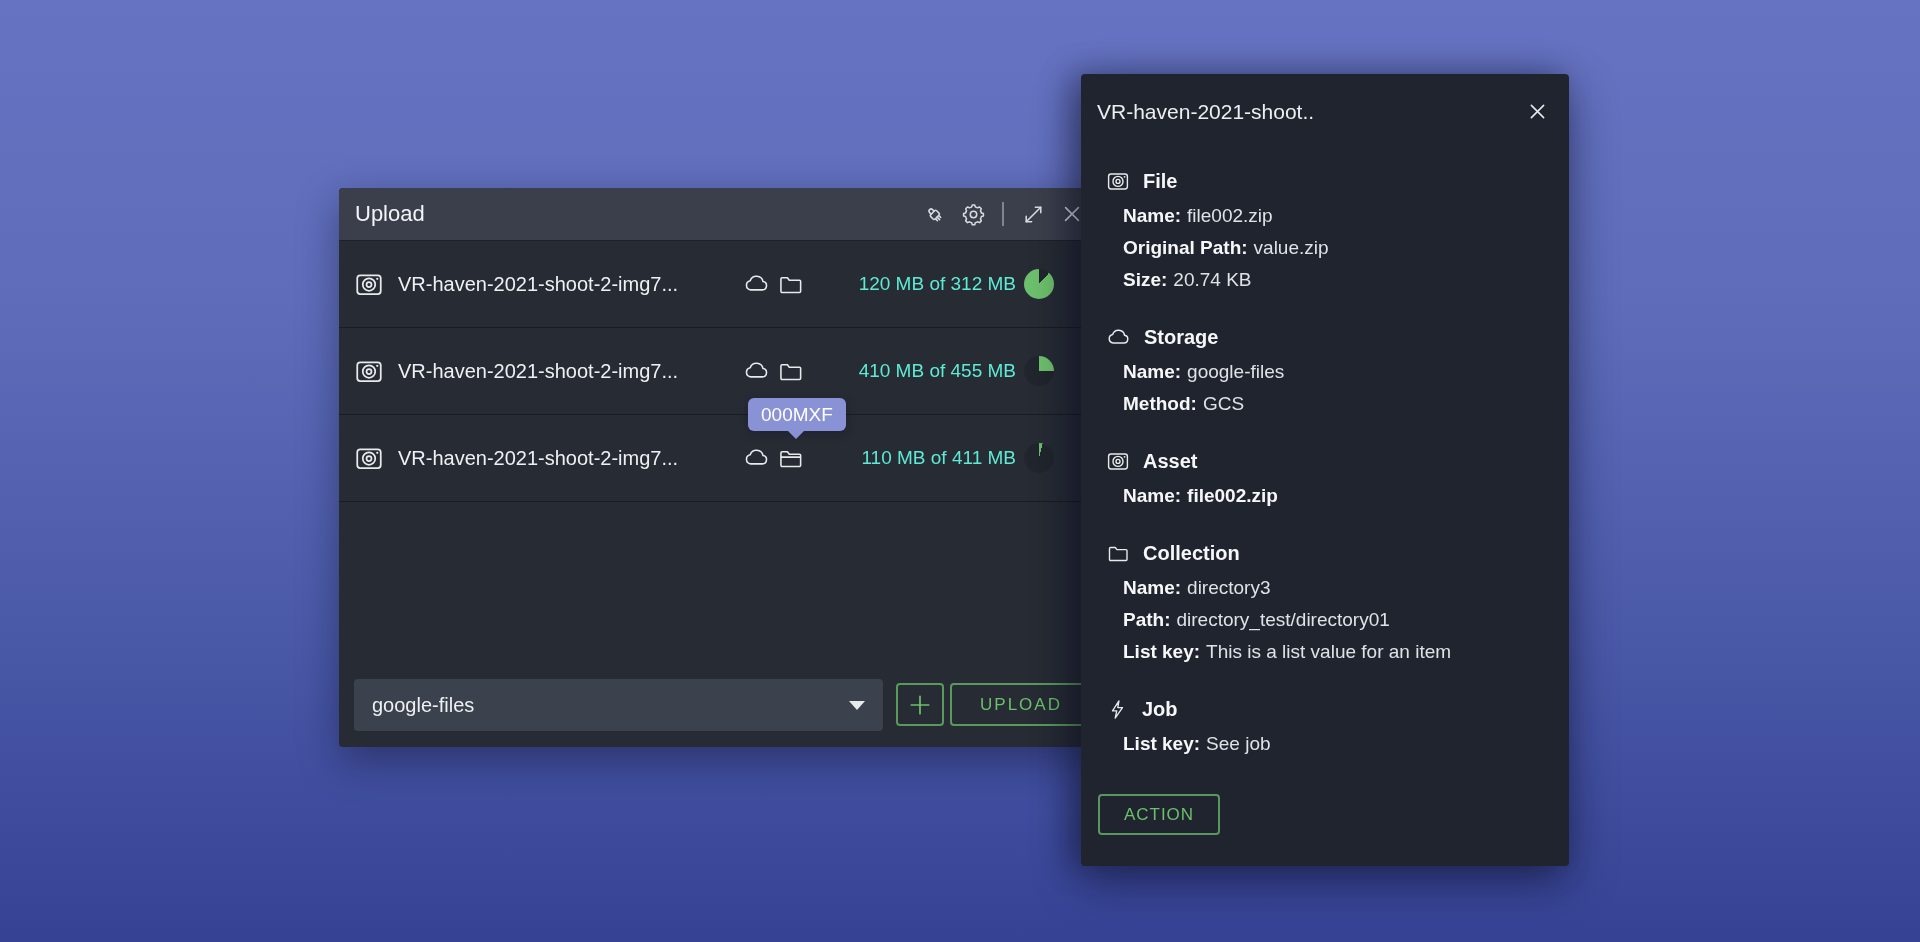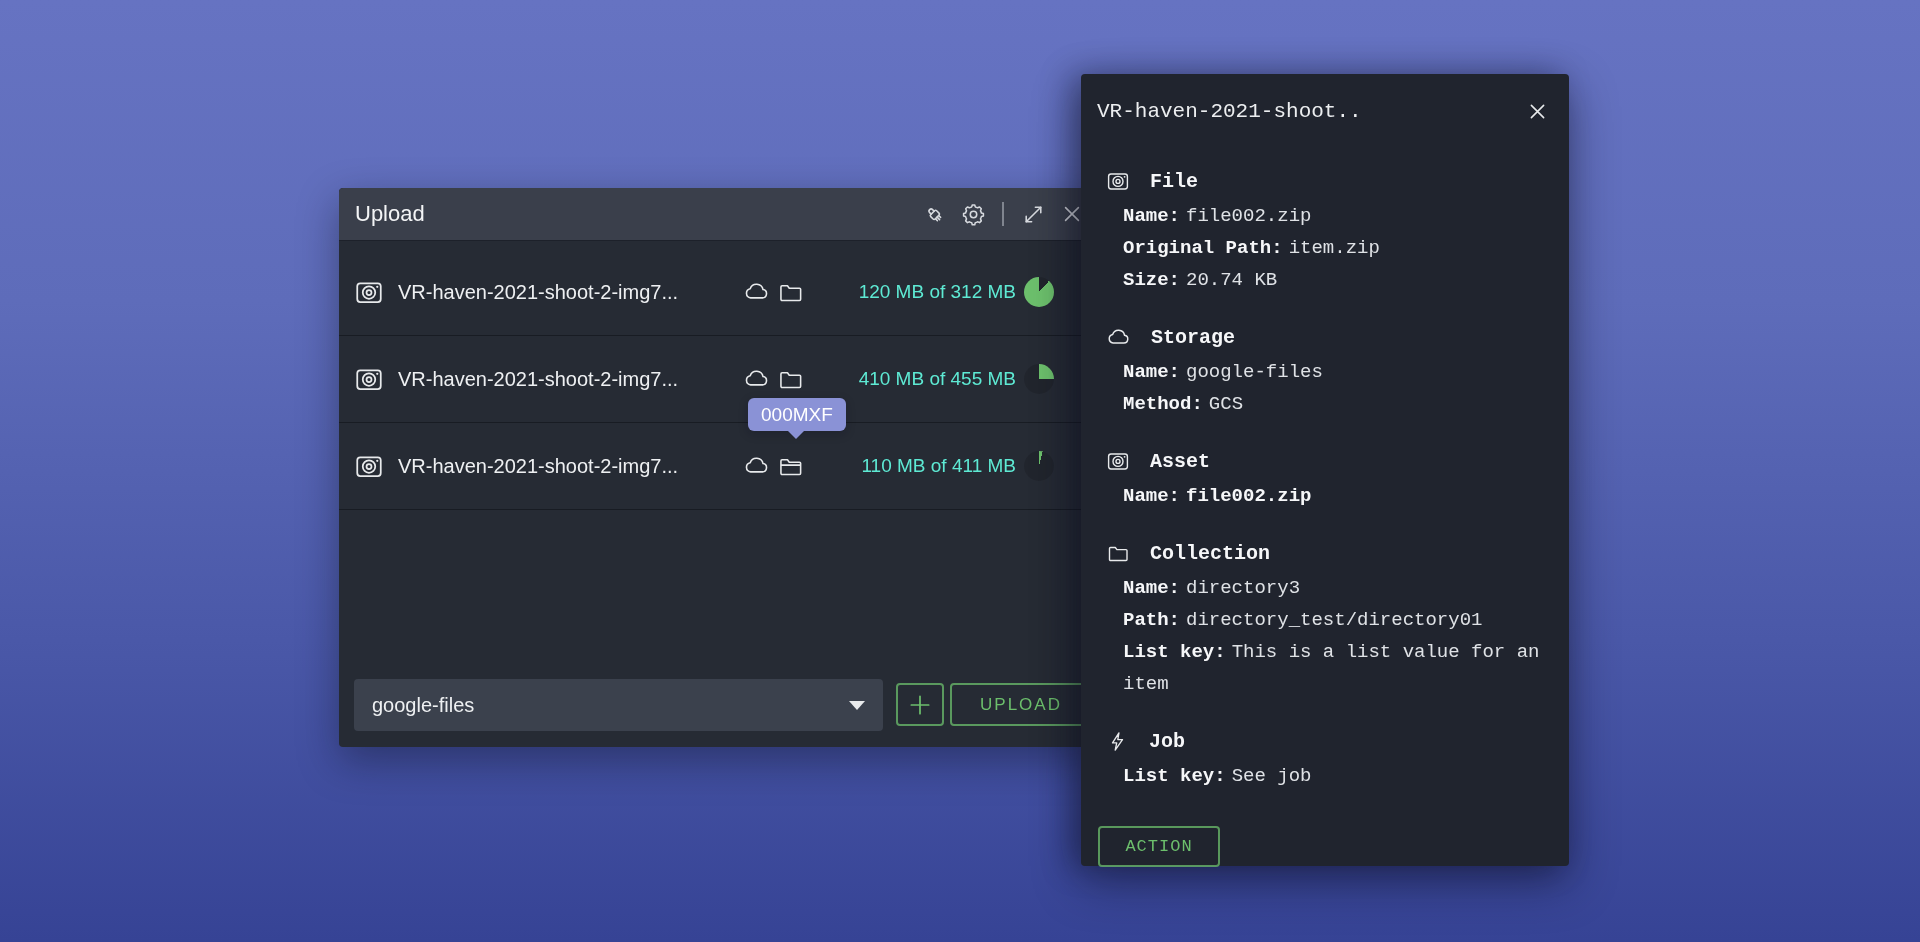--- a/index.html
+++ b/index.html
@@ -19,21 +19,21 @@
   }
   .titlebar{
     height:52px;background:#3a3f4b;border-bottom:1px solid #1d212a;
     display:flex;align-items:center;padding:0 14px 0 16px;border-radius:4px 4px 0 0;
   }
   .titlebar .win-title{font-size:22px;color:#f3f4f6;margin-right:auto;}
   .tb-icons{display:flex;align-items:center;gap:13px;}
   .tb-icon{width:26px;height:26px;display:flex;align-items:center;justify-content:center;cursor:pointer;}
   .tb-divider{width:2px;height:24px;background:#80858f;margin:0 3px;}
 
-  .rows{position:relative;margin-top:8px;}
+  .rows{position:relative;}
   .file-row{position:relative;height:86px;border-bottom:1px solid #181c23;}
   .file-row .cam{position:absolute;left:15px;top:50%;transform:translateY(-50%);}
   .file-row .fname{position:absolute;left:59px;top:50%;transform:translateY(-50%);
     font-size:20px;color:#eef0f2;white-space:nowrap;}
   .file-row .dest-icons{position:absolute;left:404px;top:50%;transform:translateY(-50%);
     display:flex;align-items:center;gap:7px;}
   .file-row .size{position:absolute;right:83px;top:50%;transform:translateY(-50%);
     font-size:19px;color:#5eead4;white-space:nowrap;}
   .file-row .pie{position:absolute;left:685px;top:50%;transform:translateY(-50%);
     width:30px;height:30px;border-radius:50%;}
@@ -64,28 +64,27 @@
   .tooltip .tip-arrow{
     position:absolute;left:40px;bottom:-8px;width:0;height:0;
     border-left:8px solid transparent;border-right:8px solid transparent;border-top:8px solid #8a92d6;
   }
 
   
   .detail-panel{
     position:absolute;left:1081px;top:74px;width:488px;height:792px;z-index:5;
     background:#20242e;border-radius:4px;color:#e9ebee;
     box-shadow:-10px 0 30px rgba(10,12,30,.35),0 16px 48px rgba(10,12,30,.45);
-    font-family:Liberation Mono, monospace;
   }
   .panel-title{margin:24px 60px 0 16px;font-size:21px;color:#eceef0;line-height:28px;
     white-space:nowrap;overflow:hidden;}
   .panel-close{position:absolute;right:20px;top:25px;width:24px;height:24px;
     display:flex;align-items:center;justify-content:center;cursor:pointer;}
   .section .sec-header{
-    margin:26px 0 4px 25px;height:30px;display:flex;align-items:center;gap:20px;
+    margin:26px 0 4px 25px;height:30px;display:flex;align-items:center;gap:13px;
     font-size:20px;font-weight:bold;color:#f6f7f9;
   }
   .section.first .sec-header{margin-top:40px;}
   .sec-item{margin-left:42px;line-height:32px;font-size:19px;color:#dfe2e6;}
   .sec-item b{color:#f6f7f9;font-weight:700;margin-right:6px;}
   .sec-item.bv{font-weight:700;color:#f6f7f9;}
   .sec-item.bv b{margin-right:6px;}
   .action-btn{margin:34px 0 0 17px;width:122px;height:41px;font-size:17px;letter-spacing:1px;text-align:right;}
 </style>
 </head>
@@ -242,21 +241,21 @@
         <svg width="24" height="24" viewBox="0 0 24 24" fill="none" stroke="#e8eaec" stroke-width="1.4" stroke-linejoin="round">
           <rect x="2.6" y="5" width="18.8" height="15" rx="2.4"></rect>
           <circle cx="12" cy="12.4" r="5"></circle>
             <circle cx="12" cy="12.4" r="2"></circle>
           <circle cx="18.6" cy="7.8" r=".9" fill="#e8eaec" stroke="none"></circle>
         </svg>
       </span>
       <span>File</span>
     </div>
     <div class="sec-item"><b>Name:</b><span>file002.zip</span></div>
-    <div class="sec-item"><b>Original Path:</b><span>item.zip</span></div>
+    <div class="sec-item"><b>Original Path:</b><span>value.zip</span></div>
     <div class="sec-item"><b>Size:</b><span>20.74 KB</span></div>
   </div>
 
   <div class="section">
     <div class="sec-header">
       <span>
         <svg width="25" height="25" viewBox="0 0 24 24" fill="none" stroke="#e8eaec" stroke-width="1.4" stroke-linejoin="round">
           <path d="M6.8 17.2h10.4a3.7 3.7 0 0 0 .6-7.35A5.9 5.9 0 0 0 6.4 9.1a4.1 4.1 0 0 0 .4 8.1z"></path>
         </svg>
       </span>

